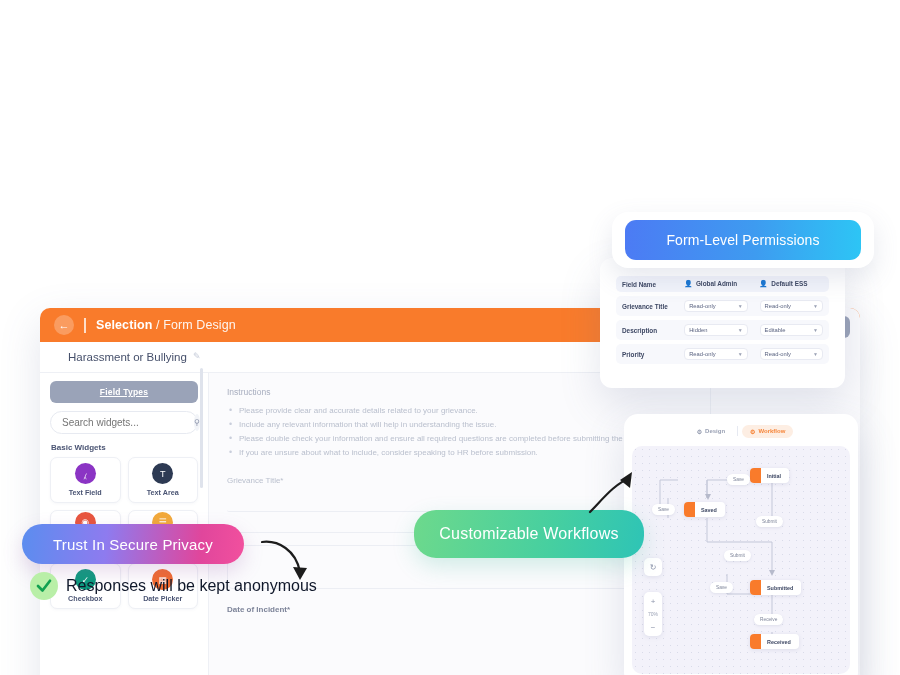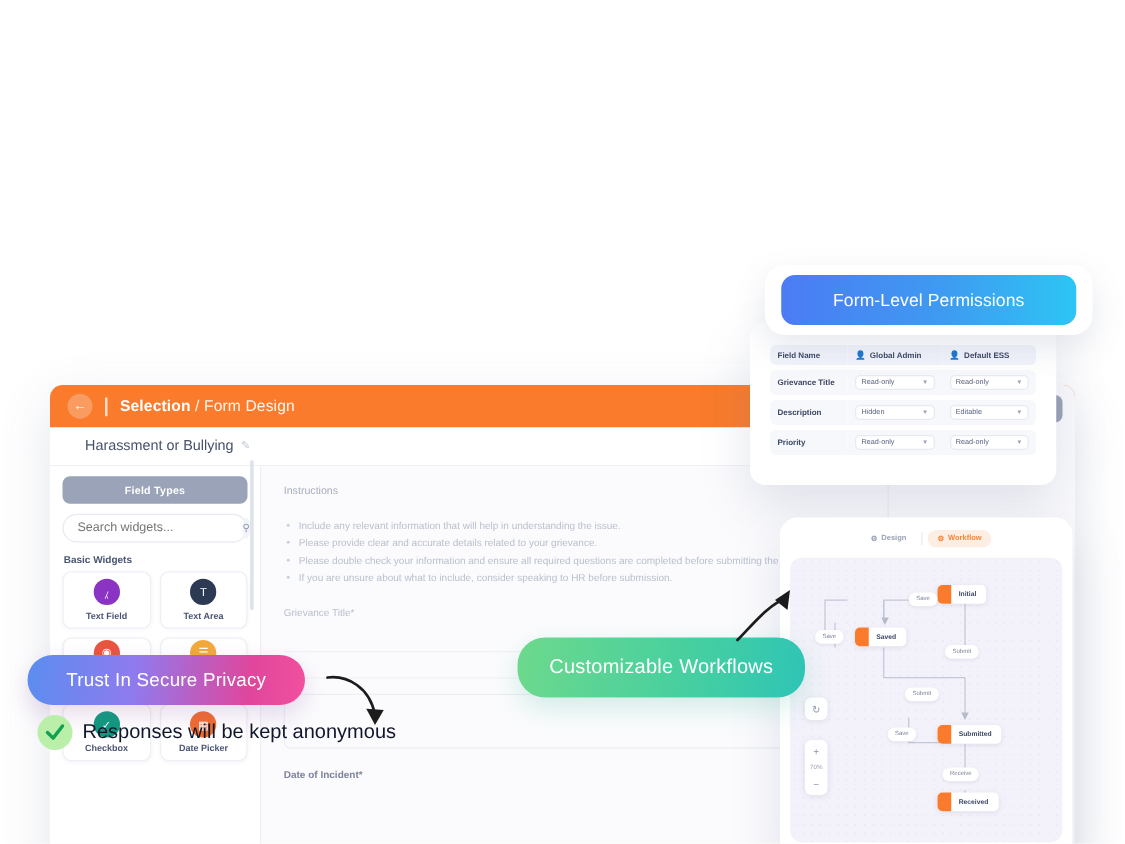--- a/index.html
+++ b/index.html
@@ -52,21 +52,21 @@
   .tab.active { background: #FDEEE3; color: #F6863B; }
   .tab-sep { width: 1px; height: 14px; background: #e4e7ef; margin: 0 4px; }
 
   .app-body { display: flex; height: 335px; background: #fbfbfd; }
 
   
   .sidebar { width: 168px; padding: 8px 10px 0 10px; background: #fff; }
   .panel-pill {
     height: 22px; border-radius: 6px; background: #9AA3B8;
     display: flex; align-items: center; justify-content: center;
-    color: #fff; font-size: 8.5px; font-weight: 700; letter-spacing: .2px;
+    color: #fff; font-size: 8.5px; font-weight: 700; letter-spacing: .2px; text-decoration: underline;
   }
   .search-box {
     margin-top: 8px; height: 23px; border: 1px solid #e7eaf1; border-radius: 12px;
     display: flex; align-items: center; padding: 0 4px 0 11px;
   }
   .search-box input {
     border: none; outline: none; flex: 1; font-size: 10px; color: #9aa1b4;
     font-family: "Liberation Sans", sans-serif; background: transparent;
   }
   .search-btn {
@@ -89,21 +89,21 @@
   .wcard .lbl {
     font-size: 7.2px; font-weight: 700; color: #4a5473; text-align: center; line-height: 1.25;
   }
   .sb-scroll {
     position: absolute; left: 160px; top: 60px; width: 3px; height: 120px;
     background: #dfe3ec; border-radius: 2px;
   }
 
   
   .canvas { flex: 1; padding: 14px 18px; border-left: 1px solid #eef0f5; position: relative; }
-  .sec-label { font-size: 8.5px; color: #a8aebf; margin-bottom: 17px; }
+  .sec-label { font-size: 8.5px; color: #a8aebf; margin-bottom: 7px; }
   .inst-list { list-style: none; }
   .inst-list li {
     font-size: 8px; color: #b9bfcd; line-height: 1.75; padding-left: 12px; position: relative;
   }
   .inst-list li::before {
     content: "•"; position: absolute; left: 2px; top: -1px; color: #c9cedb; font-size: 9px;
   }
   .field-block { margin-top: 16px; }
   .field-label { font-size: 8px; font-weight: 700; color: #7d8499; margin-bottom: 6px; }
   .field-label.dim { color: #b9bfcd; font-weight: 400; }
@@ -305,22 +305,22 @@
             <div class="ico" style="background:#F16B2E">▦</div>
             <div class="lbl">Date Picker</div>
           </div>
         </div>
         <div class="sb-scroll"></div>
       </div>
 
       <div class="canvas">
         <div class="sec-label">Instructions</div>
         <ul class="inst-list">
+          <li>Please provide clear and accurate details related to your grievance.</li>
           <li>Include any relevant information that will help in understanding the issue.</li>
-          <li>Please provide clear and accurate details related to your grievance.</li>
           <li>Please double check your information and ensure all required questions are completed before submitting the form.</li>
           <li>If you are unsure about what to include, consider speaking to HR before submission.</li>
         </ul>
 
         <div class="field-block">
           <div class="field-label dim">Grievance Title*</div>
           <div class="field-input"></div>
           <div class="field-input"></div>
           <div class="field-area"></div>
         </div>

